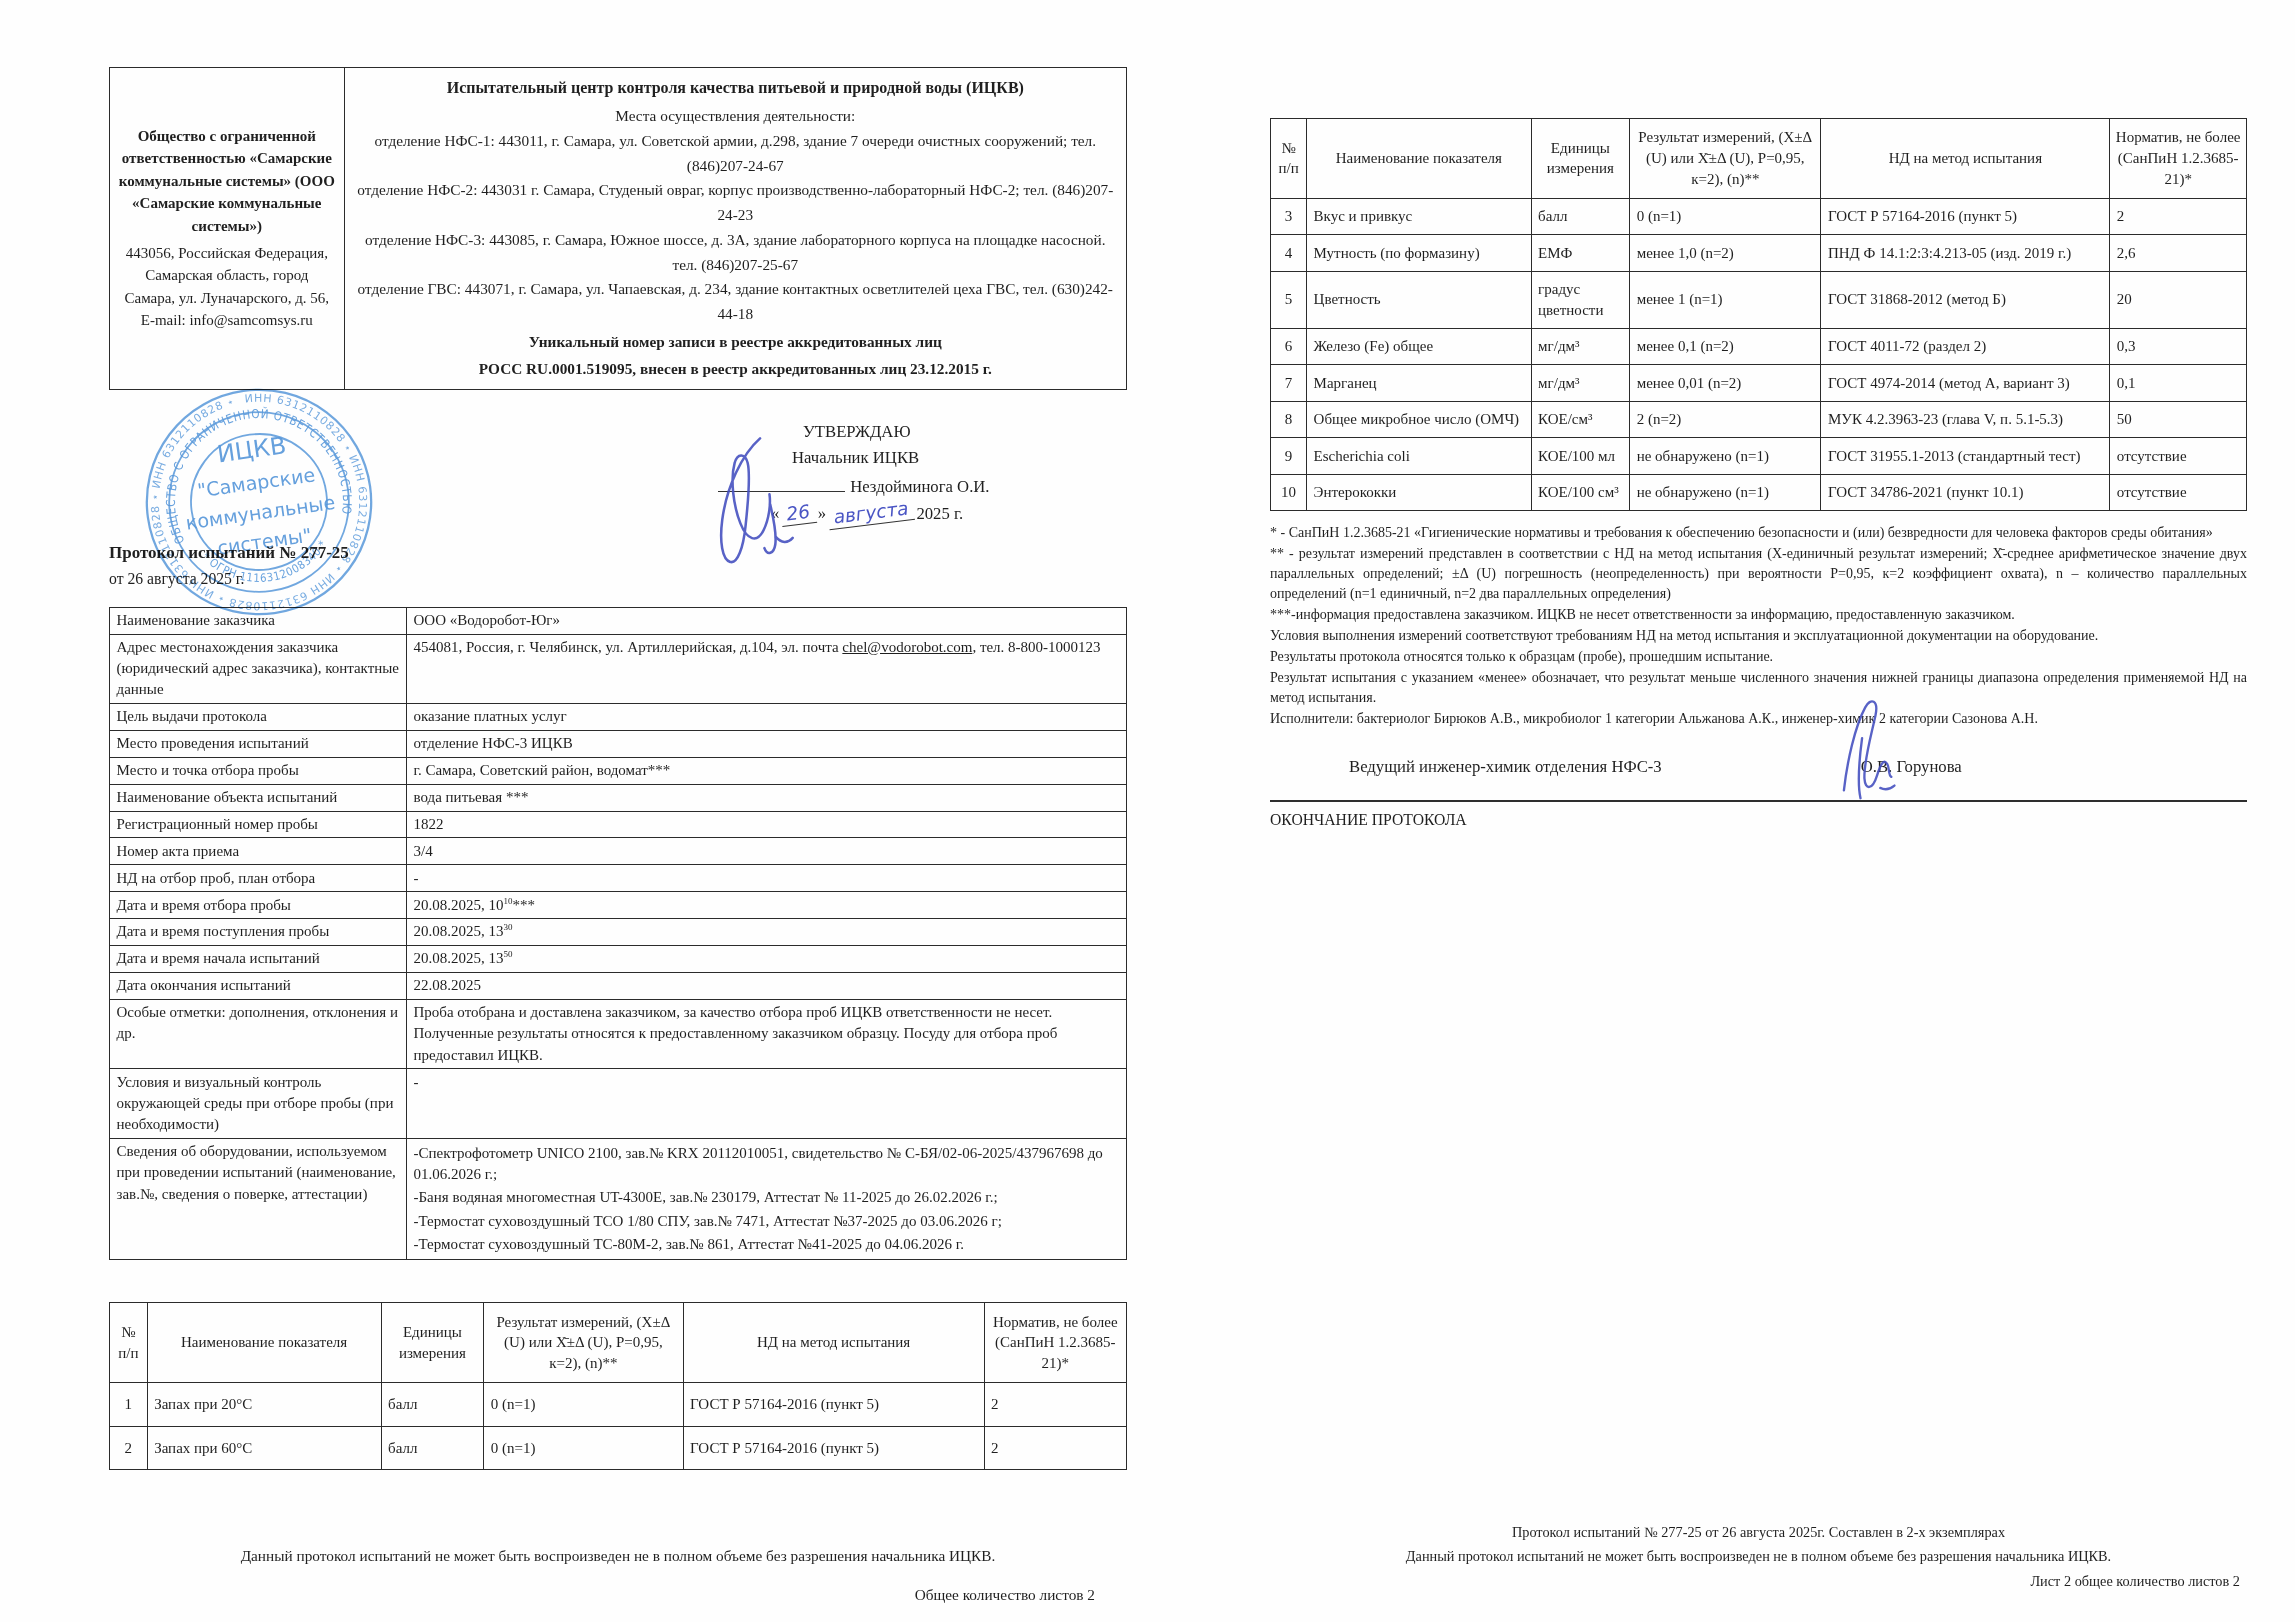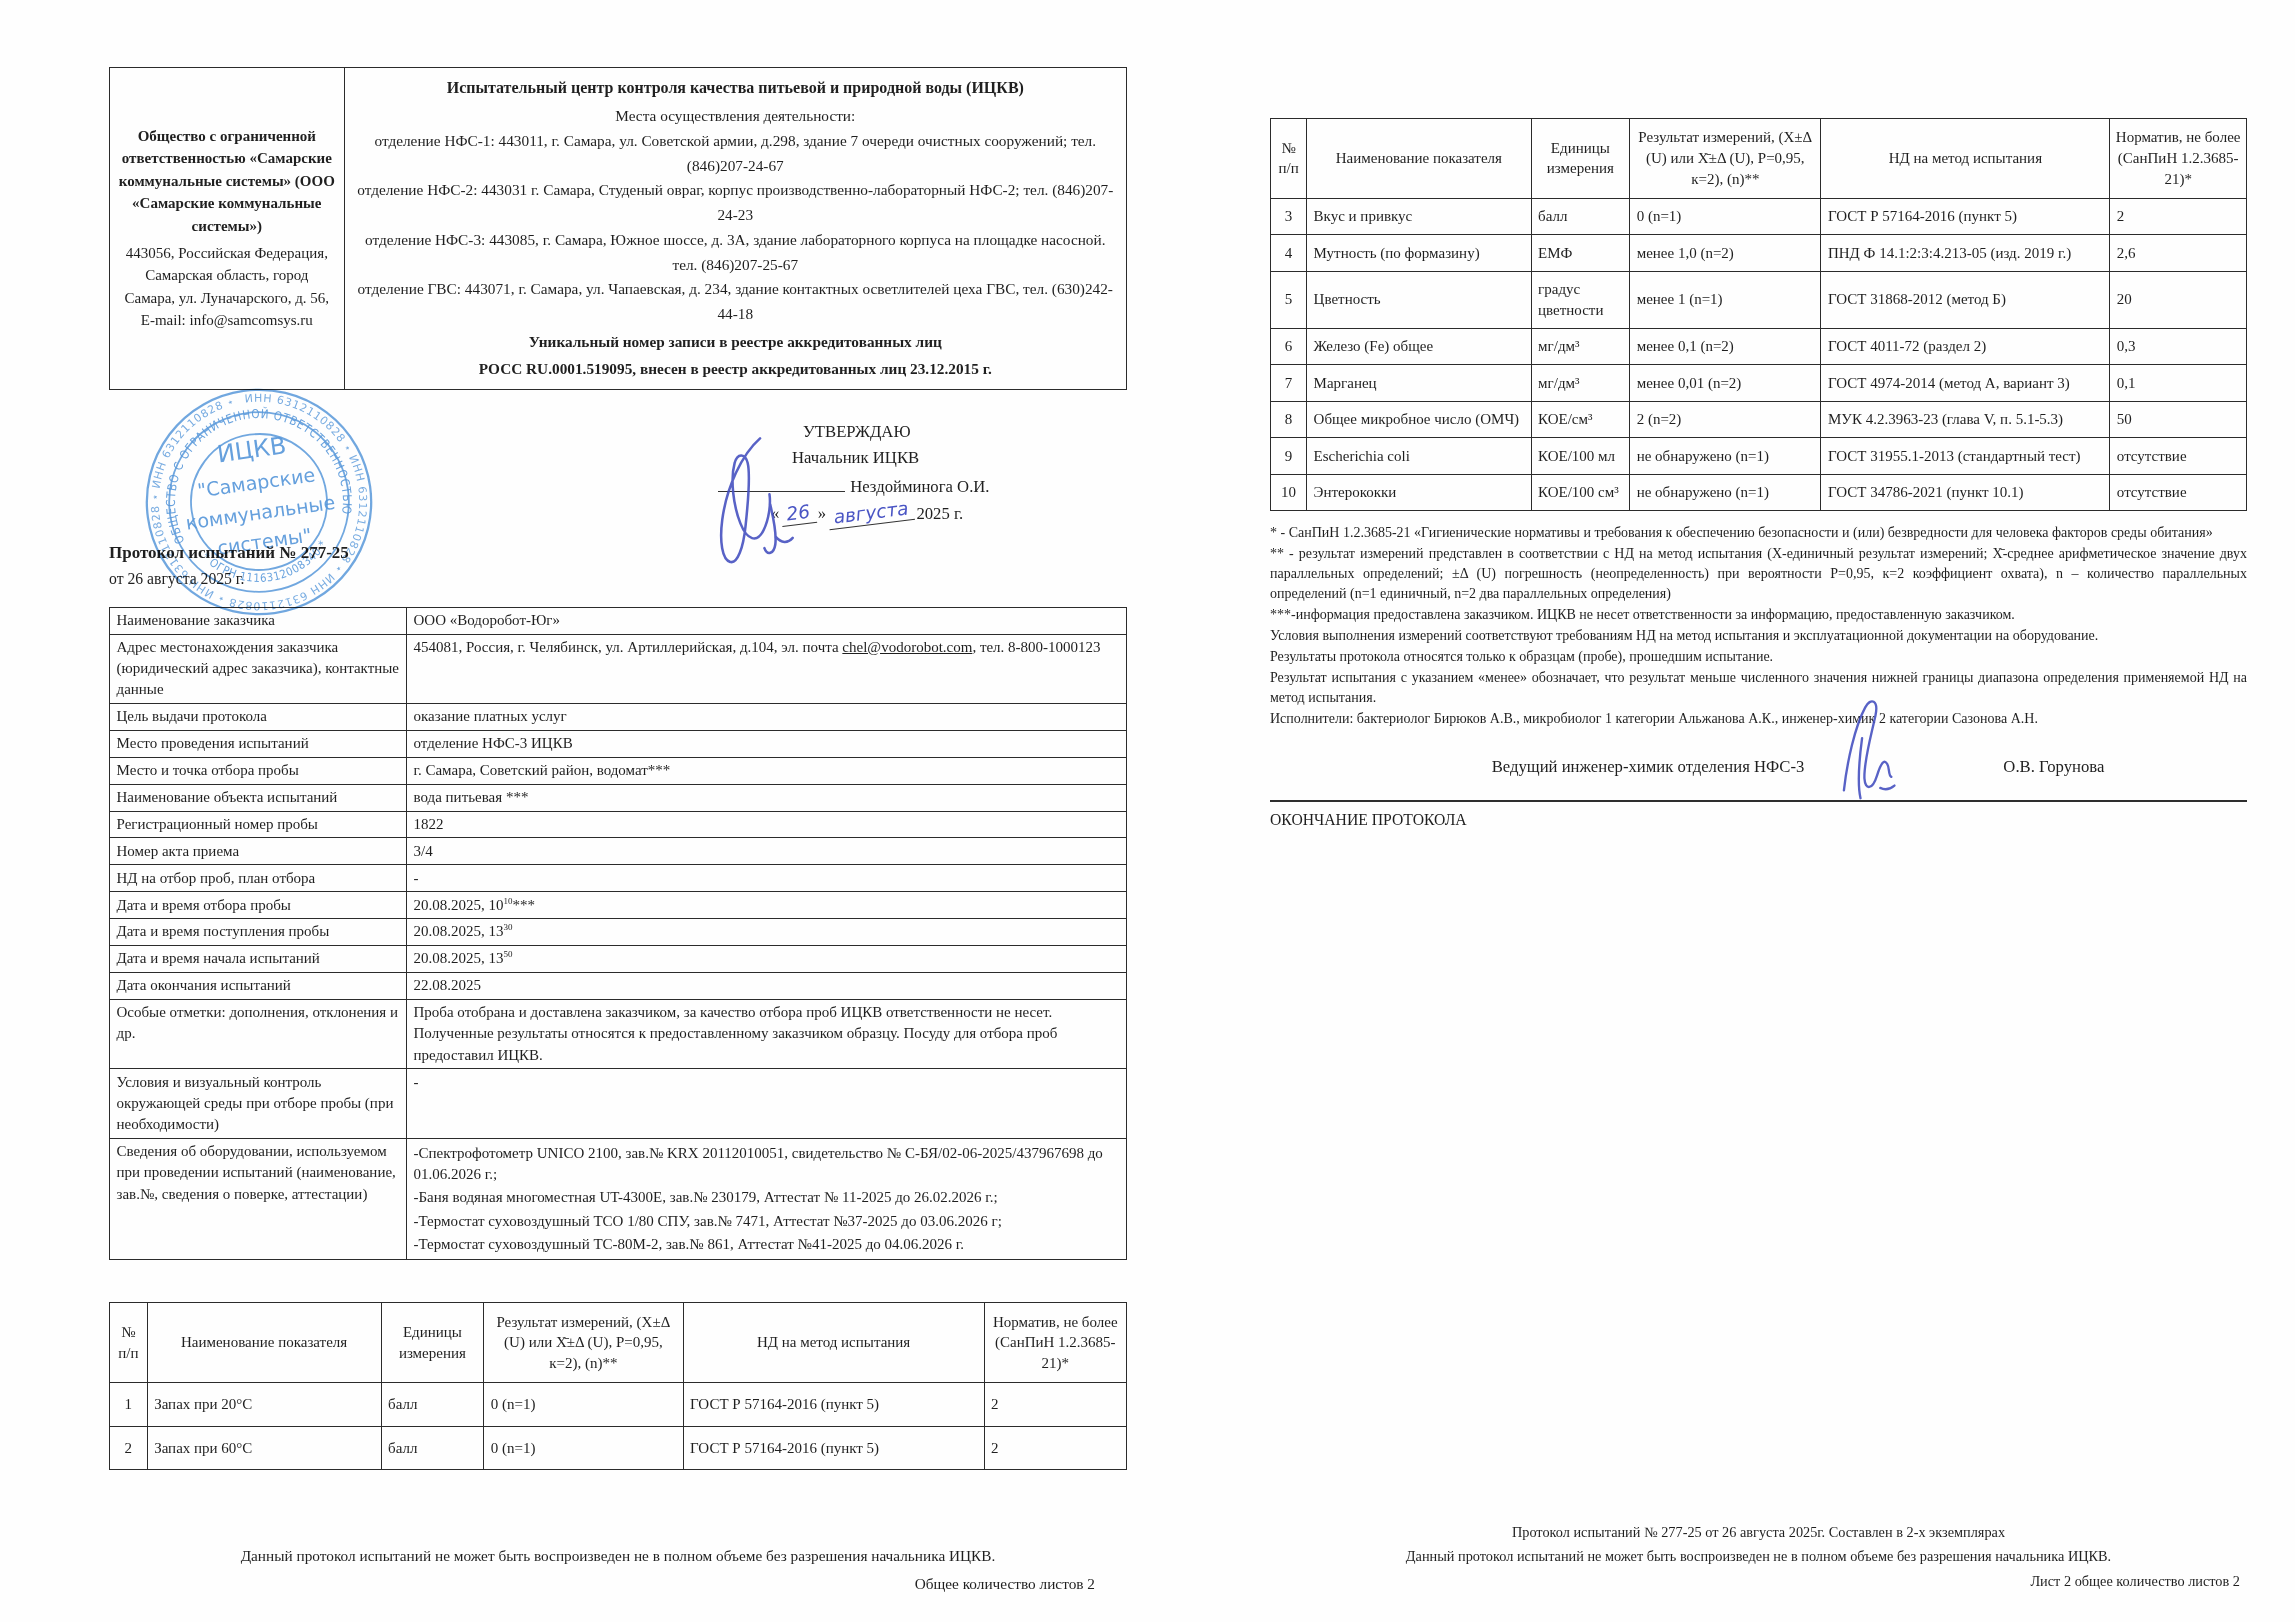--- a/index.html
+++ b/index.html
@@ -62,26 +62,26 @@
   table.results th{font-weight:normal;text-align:center;padding:8.3px 4.6px;}
   table.results td{text-align:left;padding:11px 6.5px;}
   table.results td.ctr{text-align:center;padding-left:1.9px;padding-right:1.9px;}
   .page-right table.results td{padding:7.4px 6.5px;}
   col.c1{width:3.7%;}col.c2{width:23%;}col.c3{width:10.1%;}col.c4{width:19.6%;}col.c5{width:29.6%;}col.c6{width:14%;}
   table.results.t1{margin-top:42px;}
 
   
   .footer-l{position:absolute;left:0;top:1480px;width:100%;font-size:15.3px;}
   .footer-l .f1{text-align:center;}
-  .footer-l .f2{text-align:right;padding-right:32px;margin-top:10px;}
+  .footer-l .f2{text-align:right;padding-right:32px;margin-top:21px;}
 
   .notes{margin-top:12px;font-size:14px;line-height:1.43;text-align:justify;}
   .notes p{margin:0 0 0.9px 0;}
 
-  .signrow{position:relative;margin-top:28px;font-size:16.7px;display:flex;align-items:baseline;justify-content:center;}
+  .signrow{position:relative;margin-top:28px;font-size:16.7px;display:flex;align-items:baseline;}
   .signrow .role{margin-left:79px;}
   .signrow .name{margin-left:199px;}
   .sig2{left:551px;top:-74px;width:79px;height:134px;}
 
   .end-rule{border-top:2.3px solid #2e2e2e;margin-top:23px;}
   .end-label{font-size:15.7px;margin-top:9px;}
 
   .footer-r{position:absolute;left:0;top:1402px;width:100%;font-size:14.3px;line-height:1.7;}
   .footer-r .f1,.footer-r .f2{text-align:center;}
   .footer-r .f3{text-align:right;padding-right:7px;}

